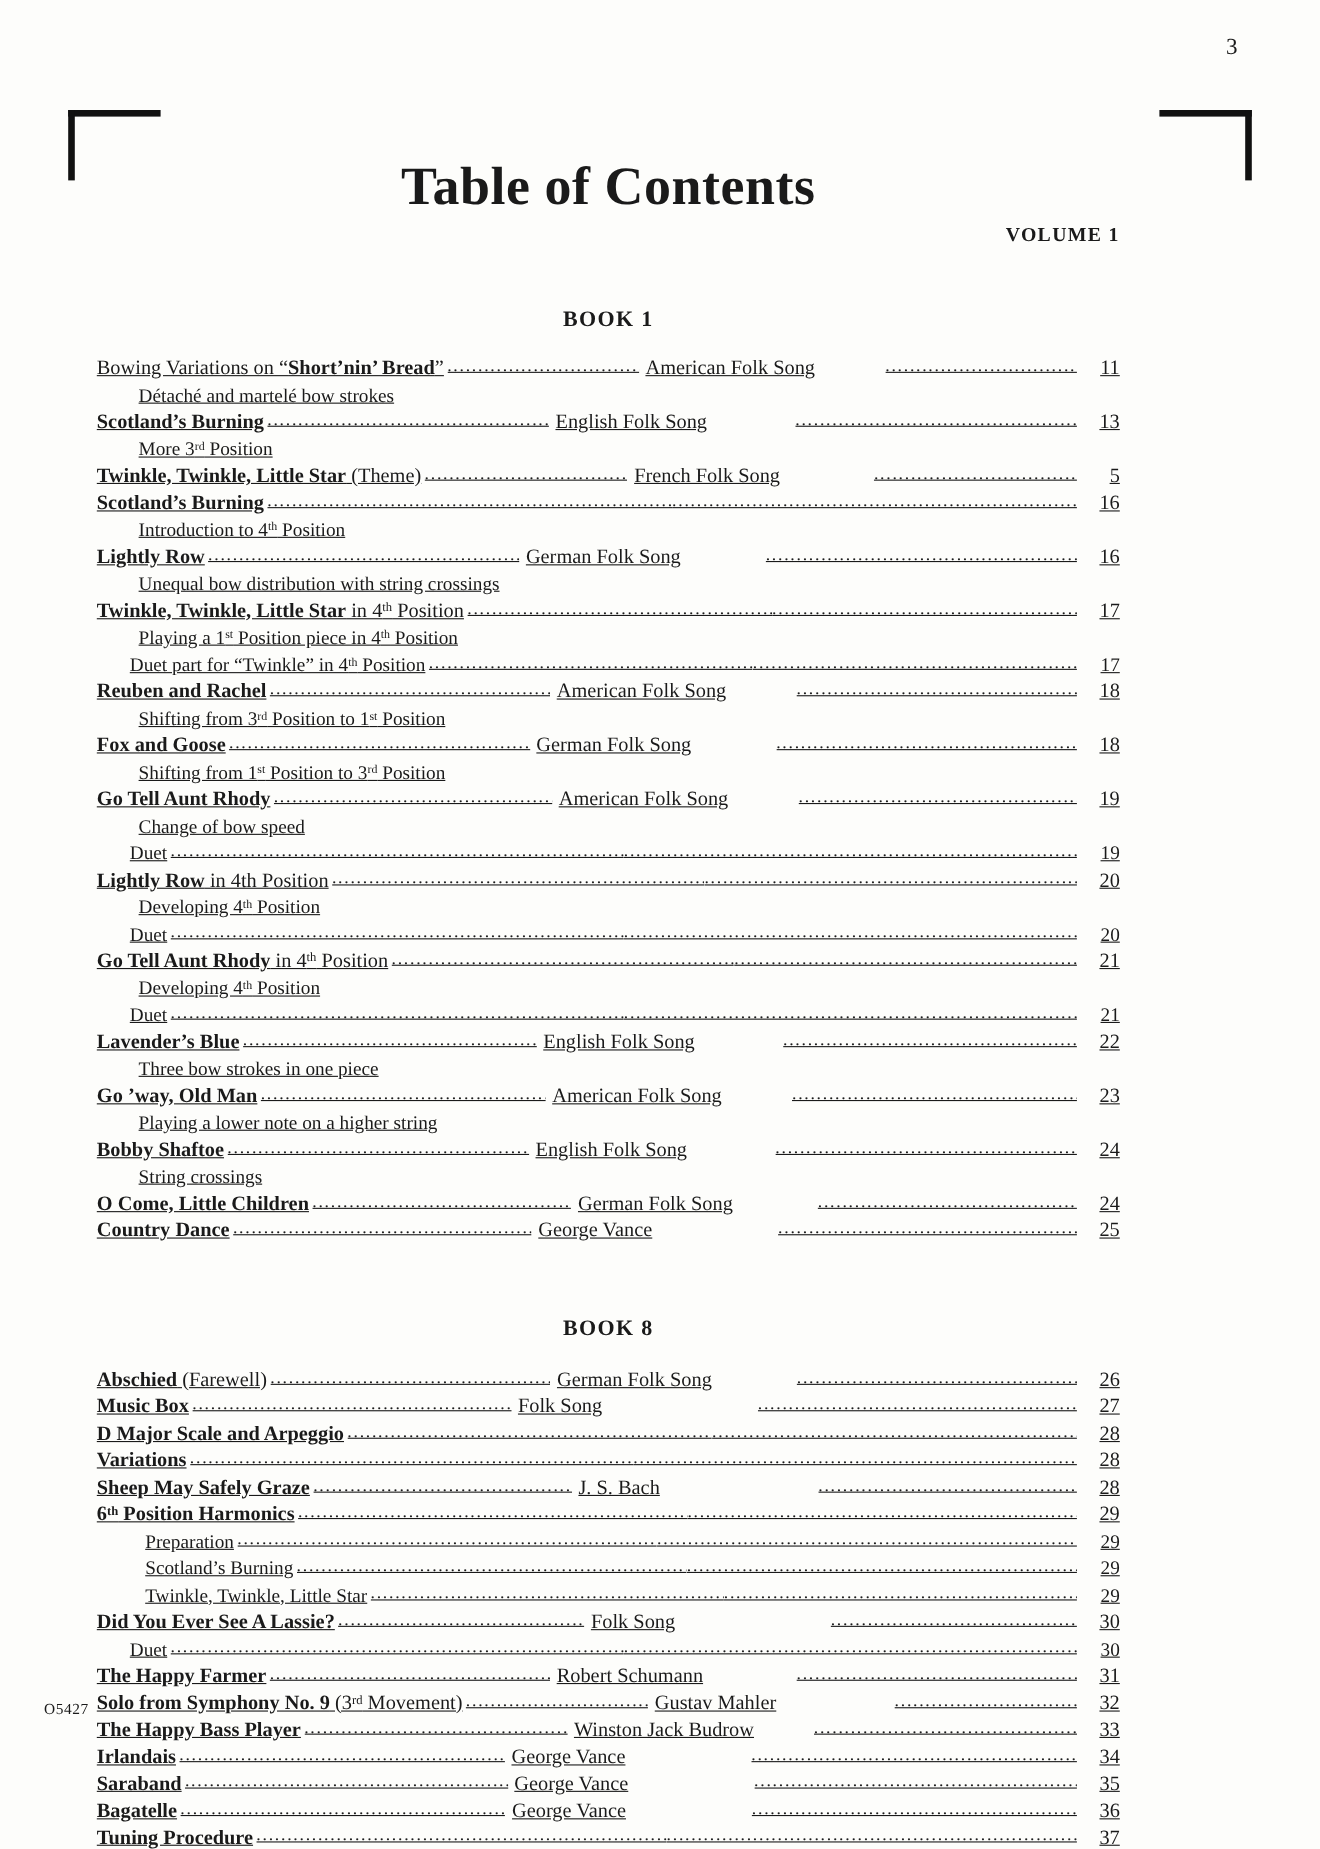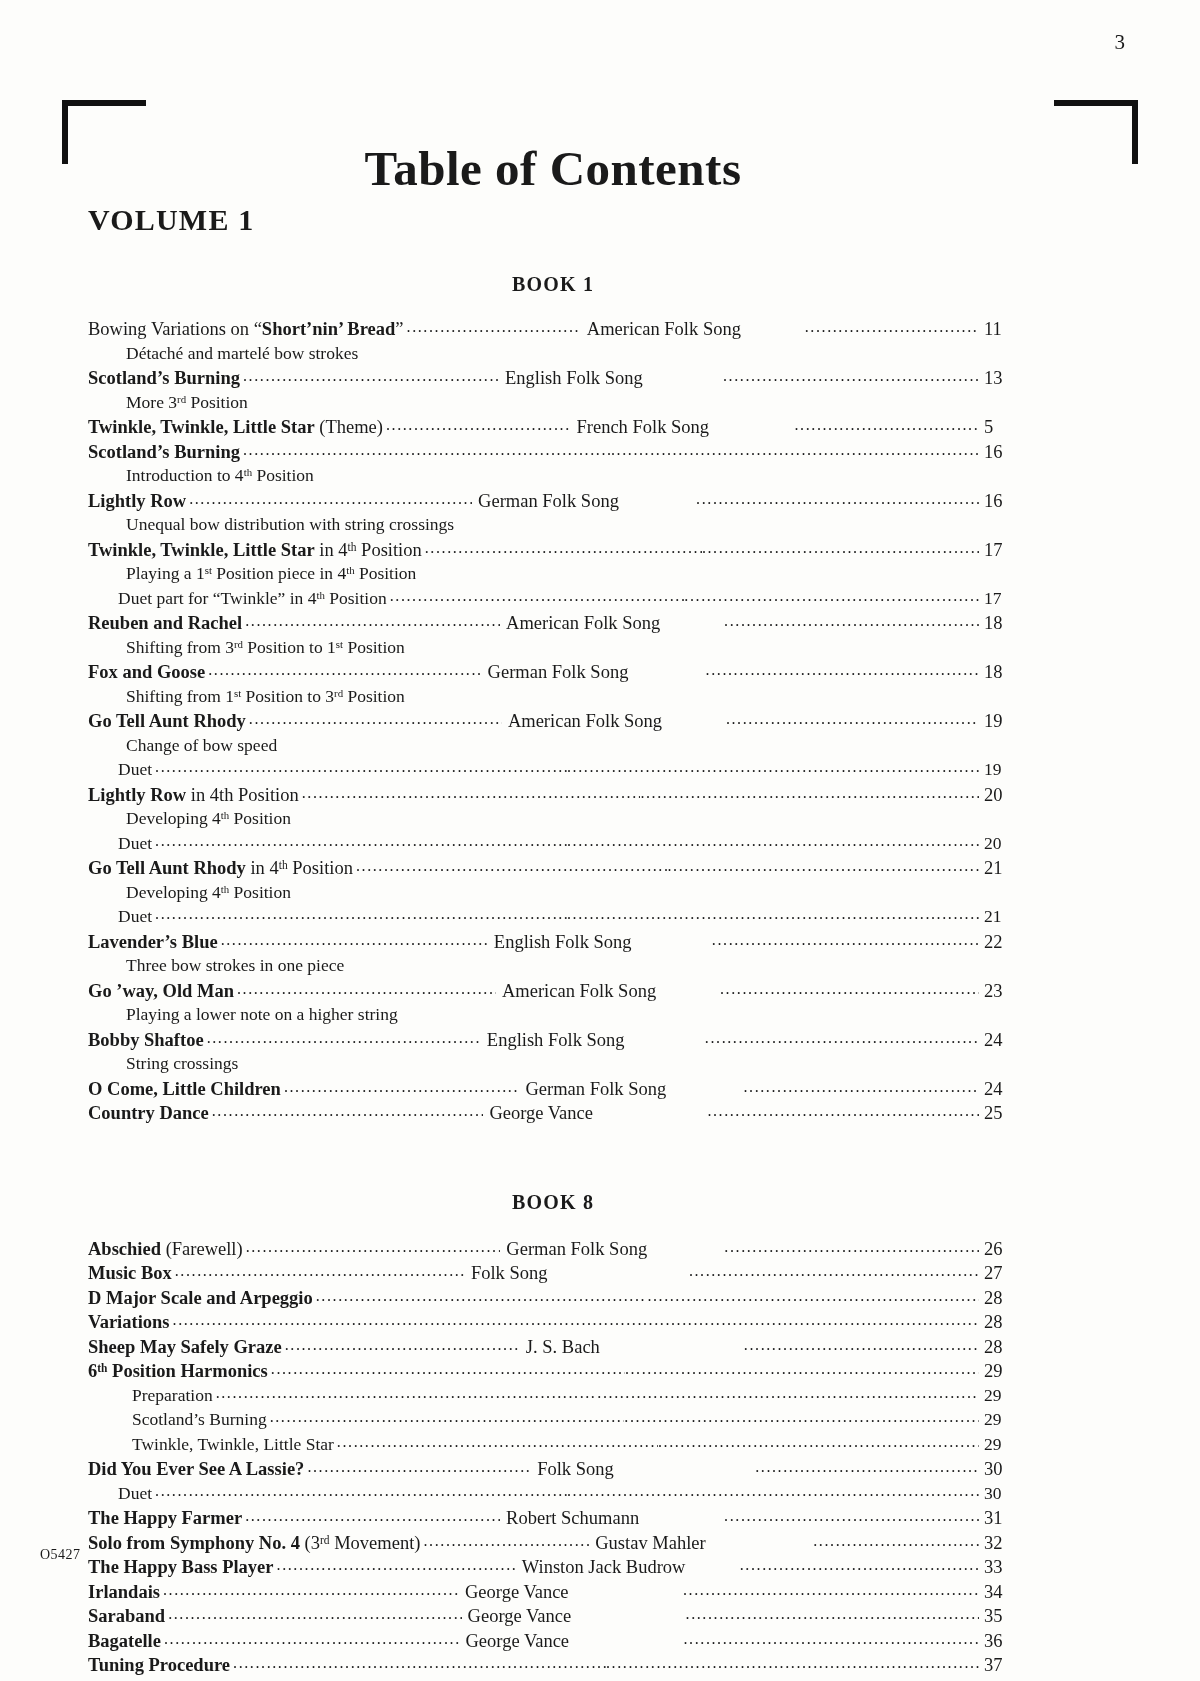--- a/index.html
+++ b/index.html
@@ -49,39 +49,39 @@
 
   h1.toc-title {
     text-align: center;
     font-size: 49px;
     font-weight: bold;
     letter-spacing: 0.5px;
     margin: 0 0 6px 0;
     font-family: "Liberation Serif", "DejaVu Serif", serif;
   }
   .volume {
-    text-align: left;
-    font-size: 30px;
+    text-align: right;
+    font-size: 18px;
     font-weight: bold;
     letter-spacing: 1.2px;
-    margin: 0 0 36px 0;
+    margin: 0 0 55px 0;
   }
   .book-heading {
     text-align: center;
     font-size: 20px;
     font-weight: bold;
     letter-spacing: 1.2px;
     margin: 0 0 24px 0;
   }
   .book-heading.second {
     margin-top: 62px;
     margin-bottom: 26px;
   }
 
-  .entries { width: 930px; }
+  .entries { width: 930px; text-decoration: underline; }
 
   
   .row {
     display: flex;
     align-items: baseline;
     font-size: 18.5px;
     line-height: 1.0;
     height: 24.5px;
     white-space: nowrap;
   }
@@ -116,21 +116,21 @@
   }
   .leader.first {
     flex: 1 1 auto;
   }
   .leader.second {
     flex: 1 1 auto;
   }
   .pageno {
     flex: 0 0 auto;
     width: 34px;
-    text-align: left;
+    text-align: right;
     padding-left: 5px;
   }
 
   
   .row.sub {
     font-size: 17.5px;
     font-weight: normal;
   }
   .row.sub .title { padding-left: 38px; }
   .row.sub.tight .title { padding-left: 30px; }
@@ -482,21 +482,21 @@
             <span class="pageno">30</span>
           </div>
           <div class="row">
             <span class="title bold">The Happy Farmer</span>
             <span class="leader first"></span>
             <span class="composer-wrap">Robert Schumann</span>
             <span class="leader second"></span>
             <span class="pageno">31</span>
           </div>
           <div class="row">
-            <span class="title"><span class="bold-in">Solo from Symphony No. 4</span><span class="reg"> (3<sup>rd</sup> Movement)</span></span>
+            <span class="title"><span class="bold-in">Solo from Symphony No. 9</span><span class="reg"> (3<sup>rd</sup> Movement)</span></span>
             <span class="leader first"></span>
             <span class="composer-wrap">Gustav Mahler</span>
             <span class="leader second"></span>
             <span class="pageno">32</span>
           </div>
           <div class="row">
             <span class="title bold">The Happy Bass Player</span>
             <span class="leader first"></span>
             <span class="composer-wrap">Winston Jack Budrow</span>
             <span class="leader second"></span>

